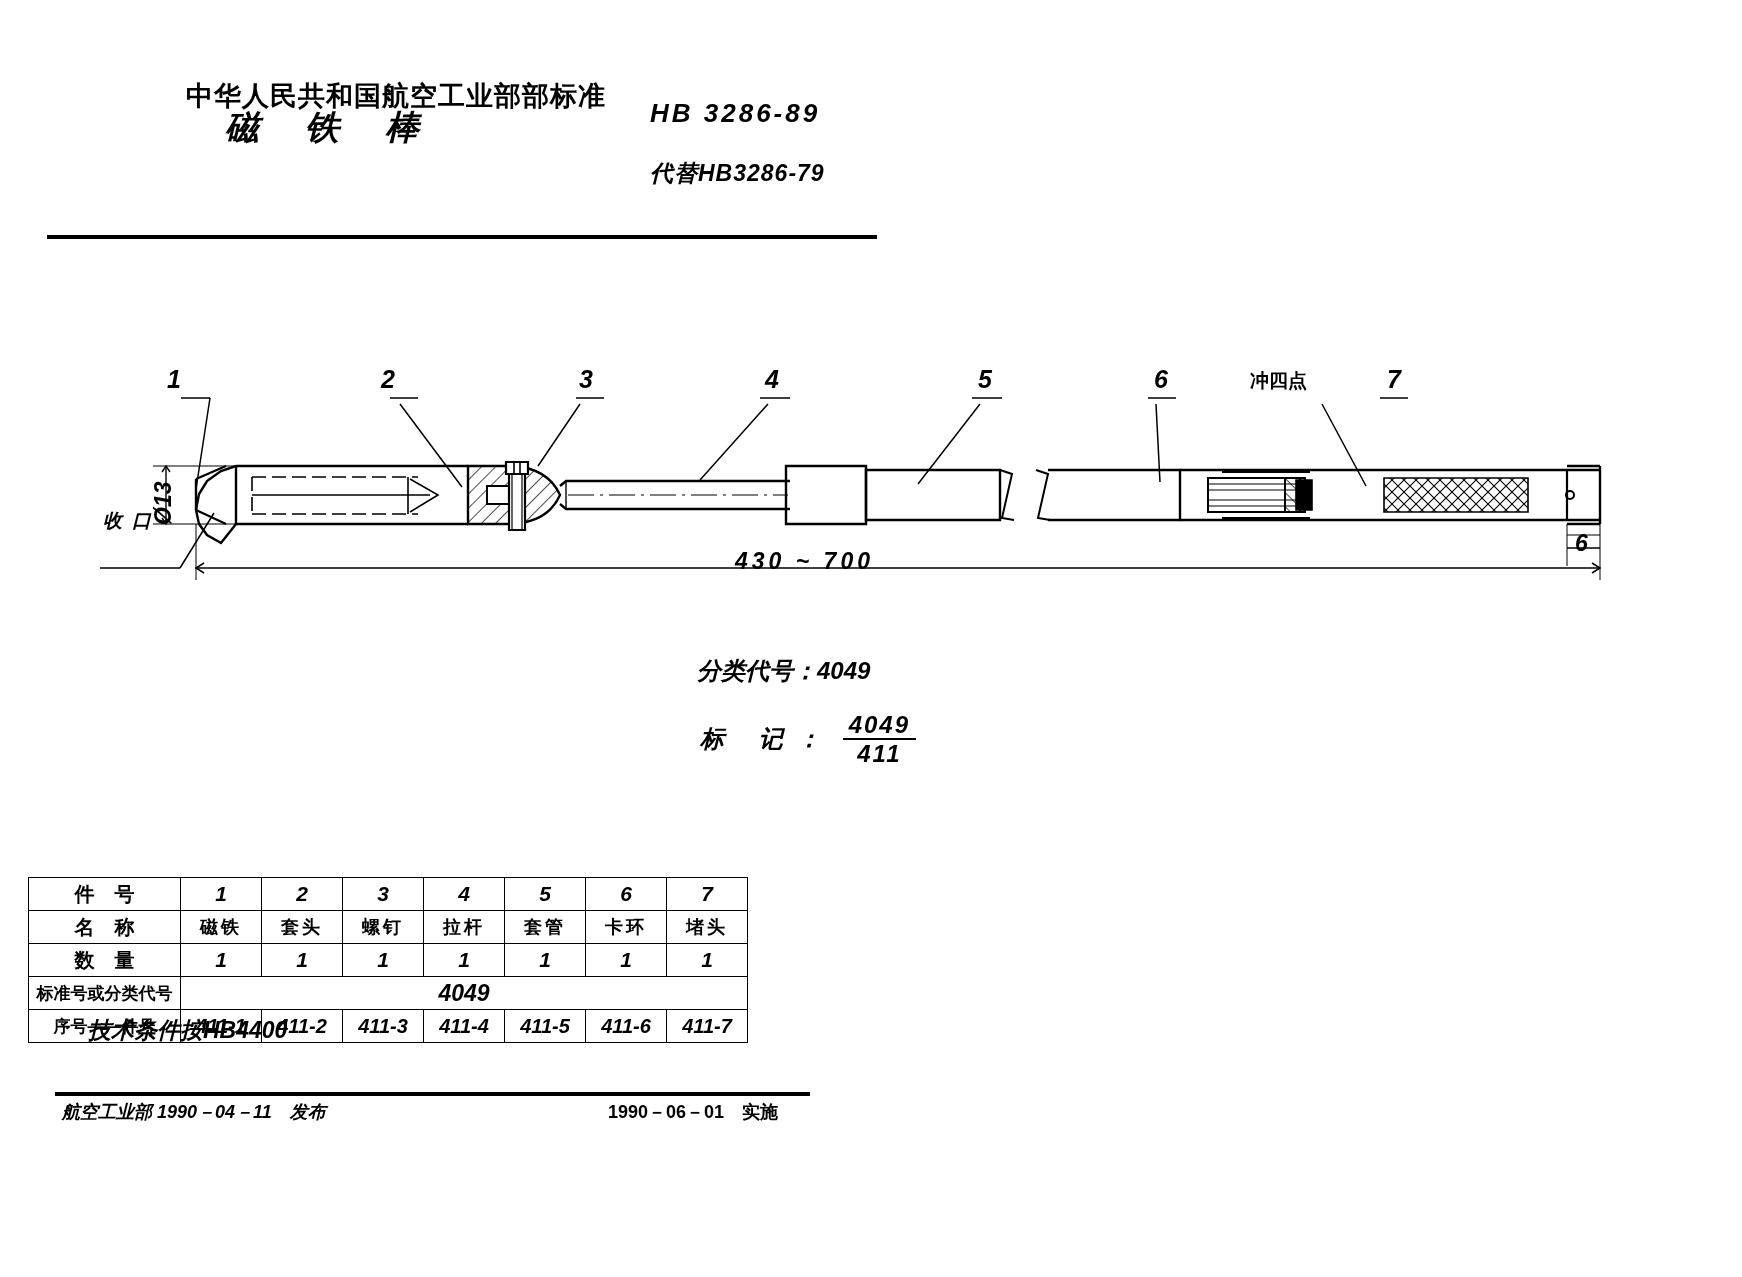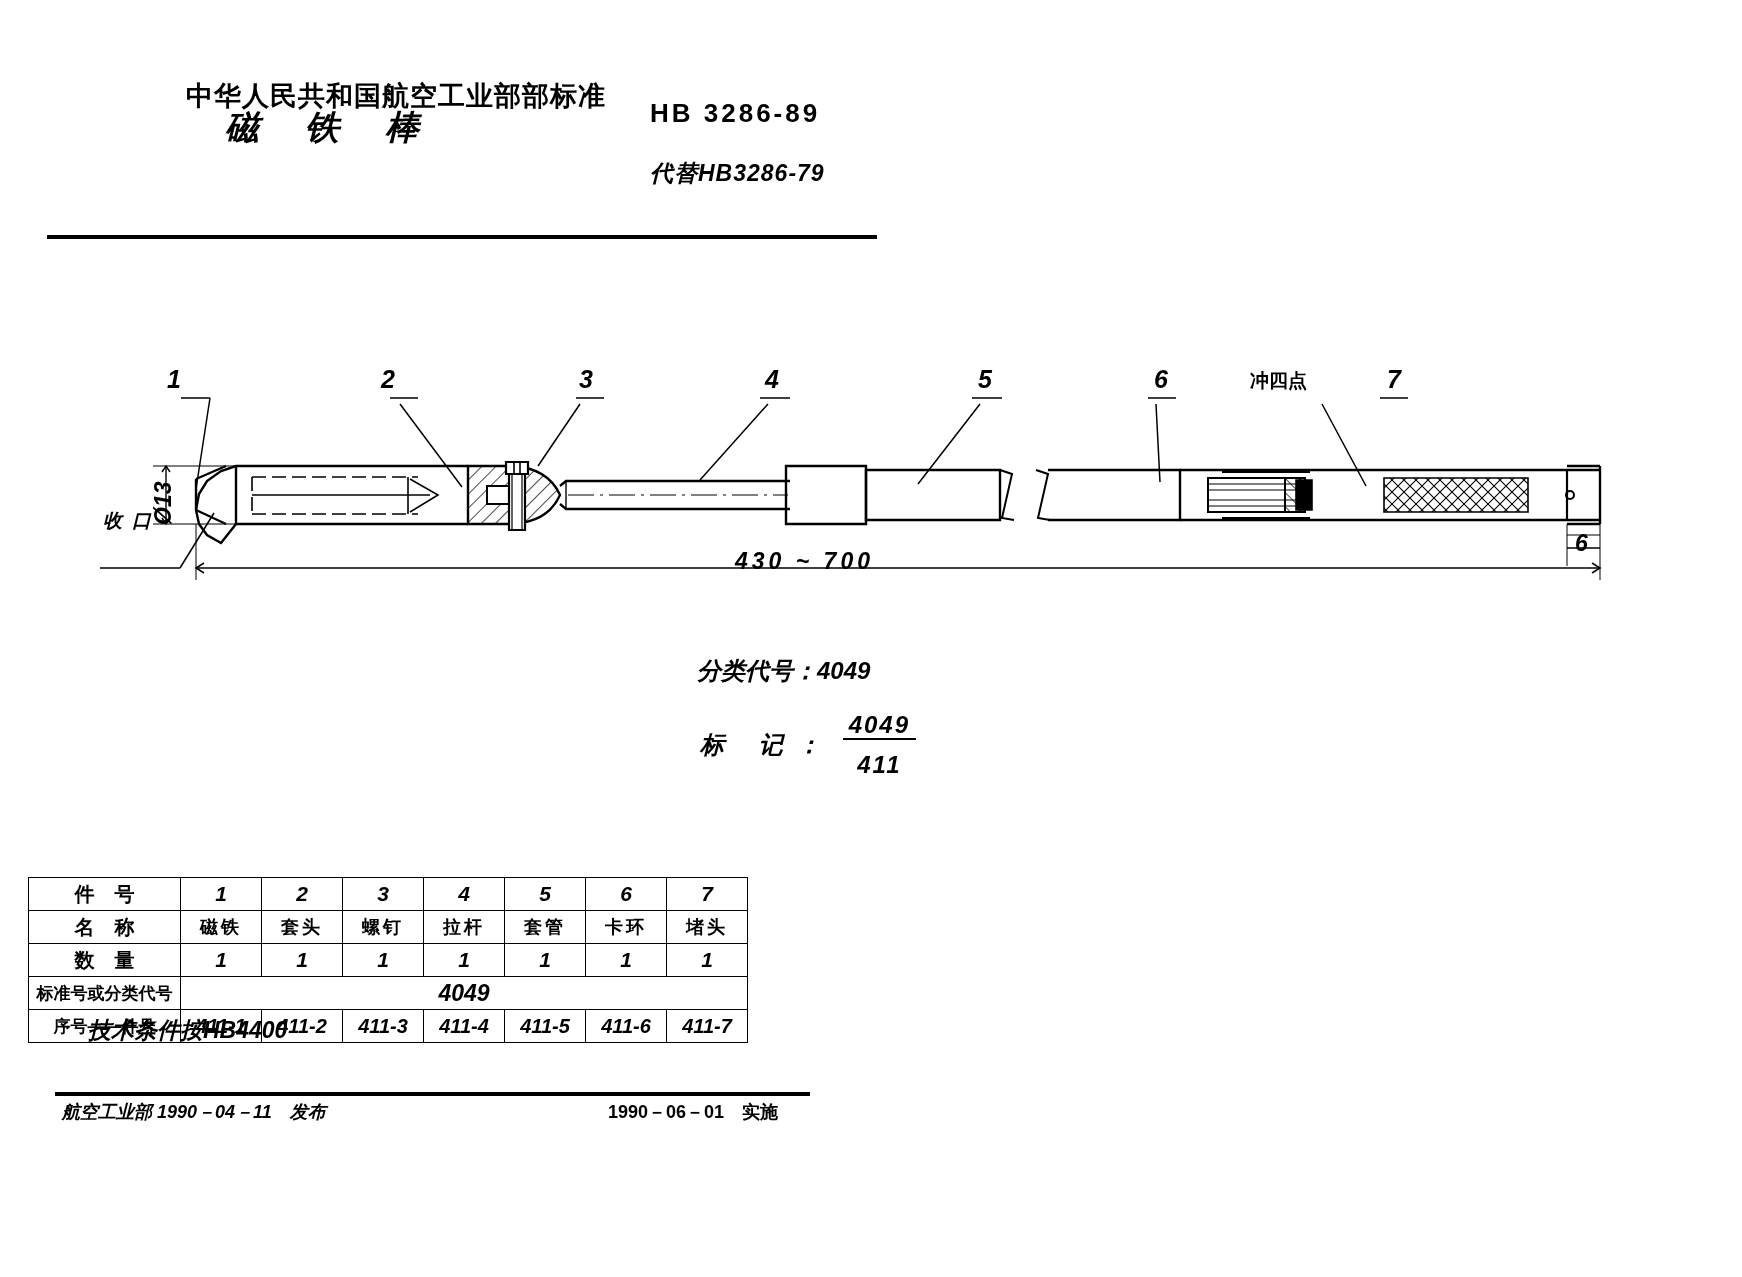--- a/index.html
+++ b/index.html
@@ -23,21 +23,21 @@
   }
   .hdr-title{
     position:absolute; left:225px; top:105px;
     font-size:34px; font-weight:700;
     letter-spacing:46px;
     font-style:italic;
     white-space:nowrap;
   }
   .hdr-std{
     position:absolute; left:650px; top:98px;
-    font-size:26px; font-weight:600;
+    font-size:26px; font-style:italic; font-weight:600;
     letter-spacing:3px; white-space:nowrap;
   }
   .hdr-replaces{
     position:absolute; left:650px; top:158px;
     font-size:23px; font-style:italic; font-weight:600;
     letter-spacing:1px; white-space:nowrap;
   }
   .hdr-rule{
     position:absolute; left:47px; top:235px;
     width:830px; height:4px; background:#000;
@@ -67,21 +67,21 @@
     font-size:24px; font-style:italic; font-weight:600; white-space:nowrap;
   }
   .marking{
     position:absolute; left:700px; top:712px;
     font-size:24px; font-style:italic; font-weight:600;
     display:flex; align-items:center; white-space:nowrap;
   }
   .marking .lbl{ letter-spacing:14px; }
   .frac{ display:inline-block; text-align:center; margin-left:8px; line-height:1.05; }
   .frac .num{ display:block; padding:0 6px 1px; border-bottom:2px solid #000; letter-spacing:2px;}
-  .frac .den{ display:block; padding-top:12px; letter-spacing:2px;}
+  .frac .den{ display:block; padding-top:1px; letter-spacing:2px;}
 
   
   .ptable{
     position:absolute; left:28px; top:877px;
     border-collapse:collapse;
     table-layout:fixed;
     border-radius:14px;
   }
   .ptable td{
     border:1.5px solid #000;

